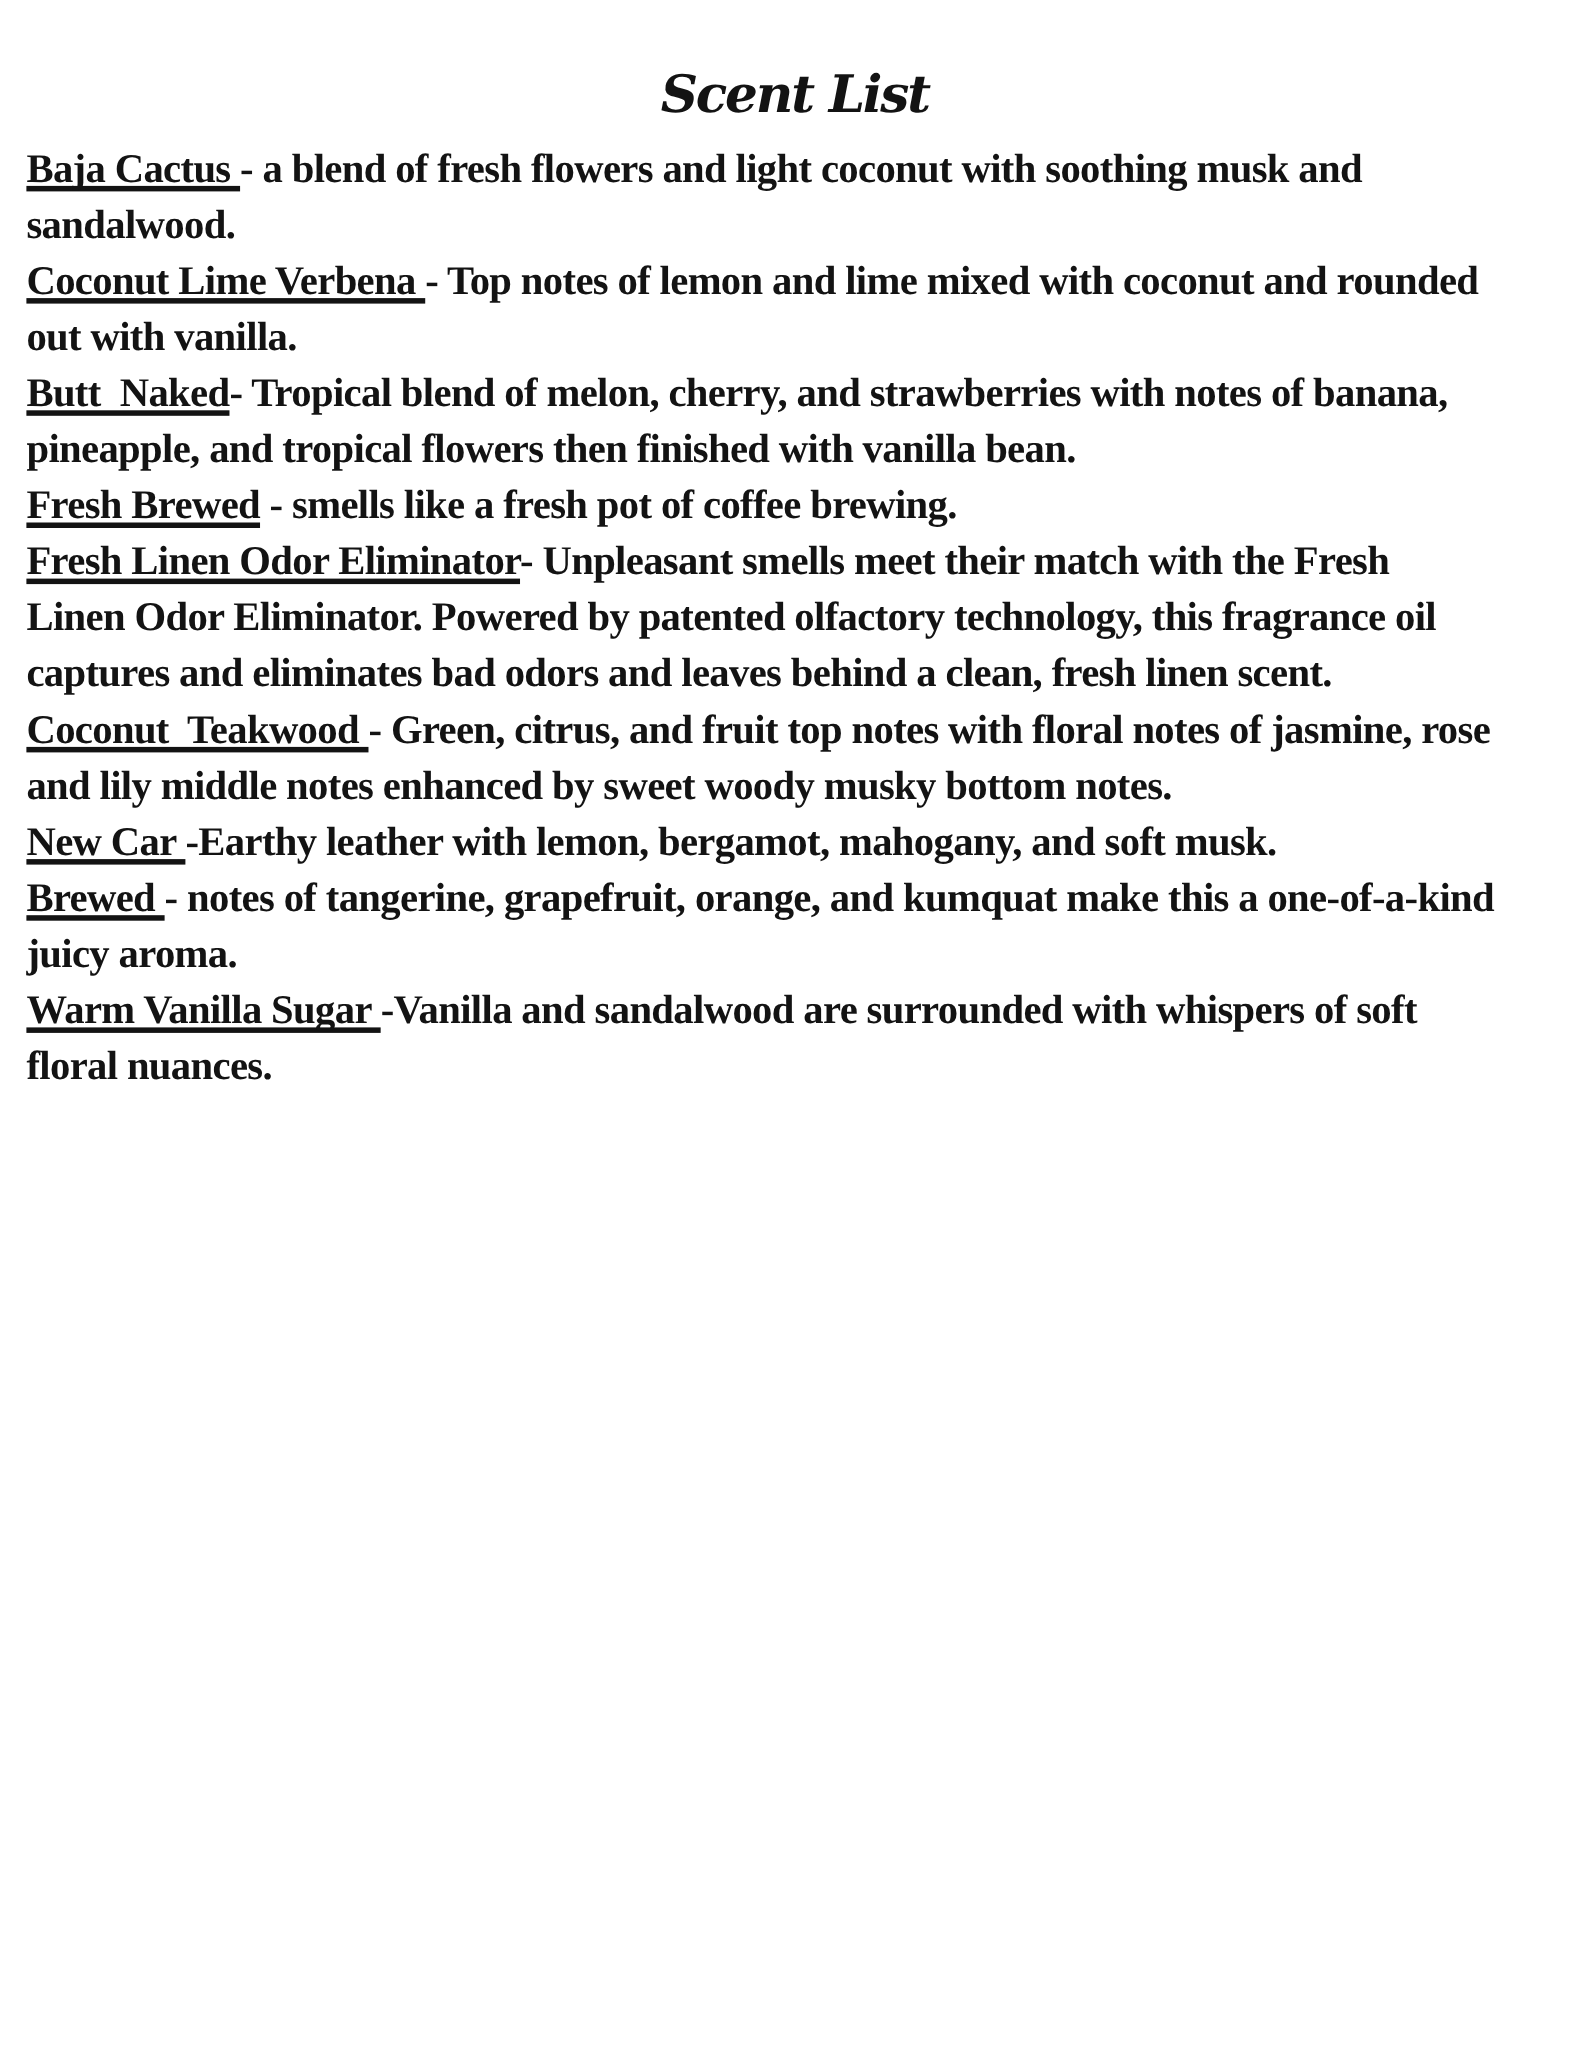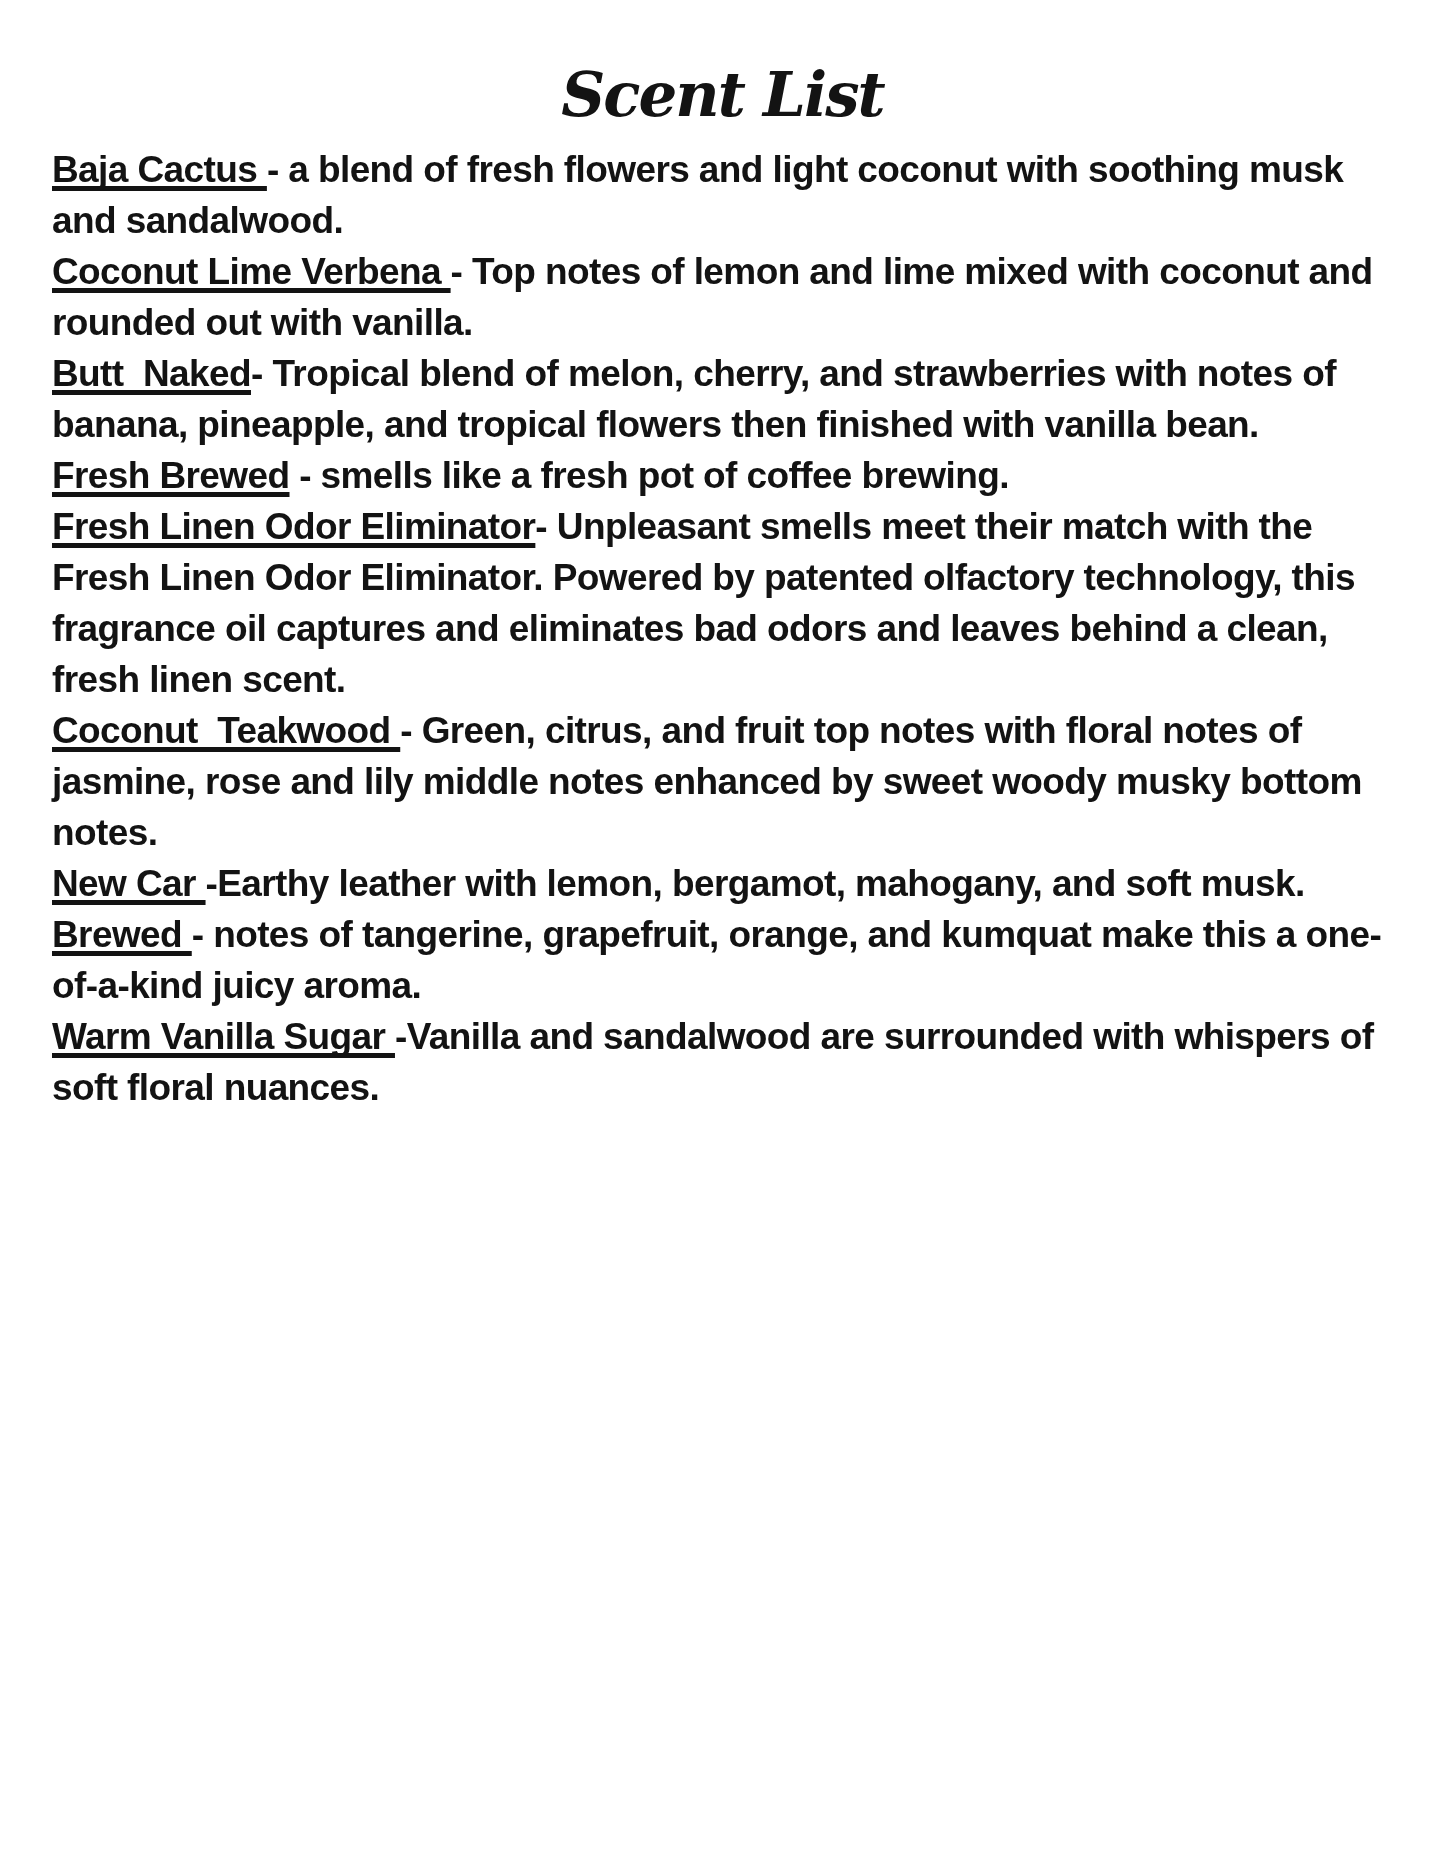--- a/index.html
+++ b/index.html
@@ -17,30 +17,30 @@
     width: 1445px;
     height: 1871px;
     position: relative;
   }
   .page-title {
     margin: 60px 0 0 0;
     text-align: center;
     font-family: "DejaVu Serif", serif;
     font-style: italic;
     font-weight: 700;
-    font-size: 61px;
+    font-size: 47px;
     line-height: 1.15;
     color: var(--ink, #131313);
     letter-spacing: -2px;
   }
   .scent-list {
-    margin: 14px 58px 0 52px;
+    margin: 14px 58px 0 24px;
     width: 1335px;
     color: var(--ink, #131313);
-    font-family: Liberation Sans, sans-serif;
+    font-family: Liberation Serif, serif;
     font-weight: 700;
     font-size: 37px;
     line-height: 51px;
     letter-spacing: -0.6px;
   }
   .scent-entry {
     margin: 0;
     padding: 0;
     white-space: pre-wrap;
   }

